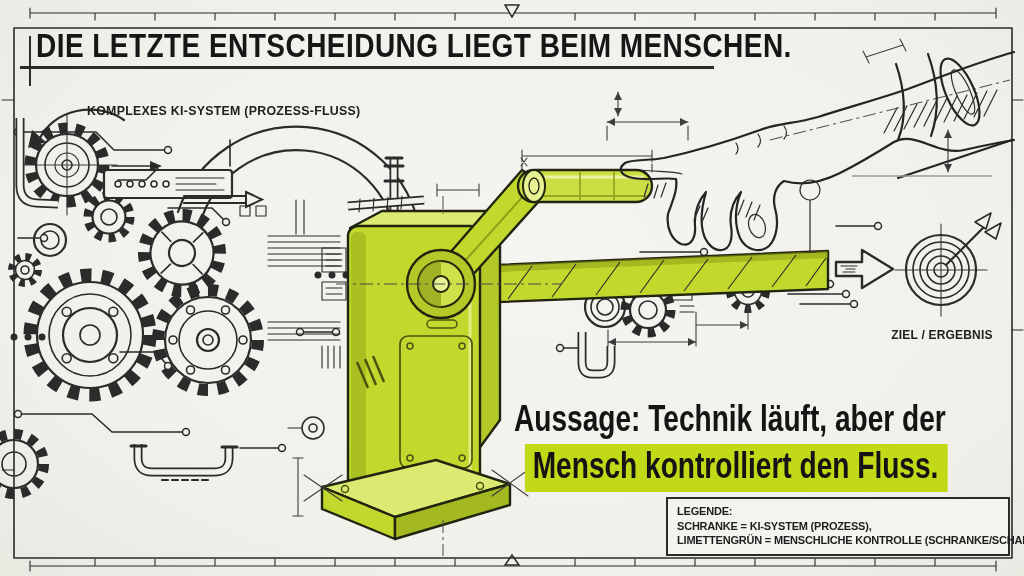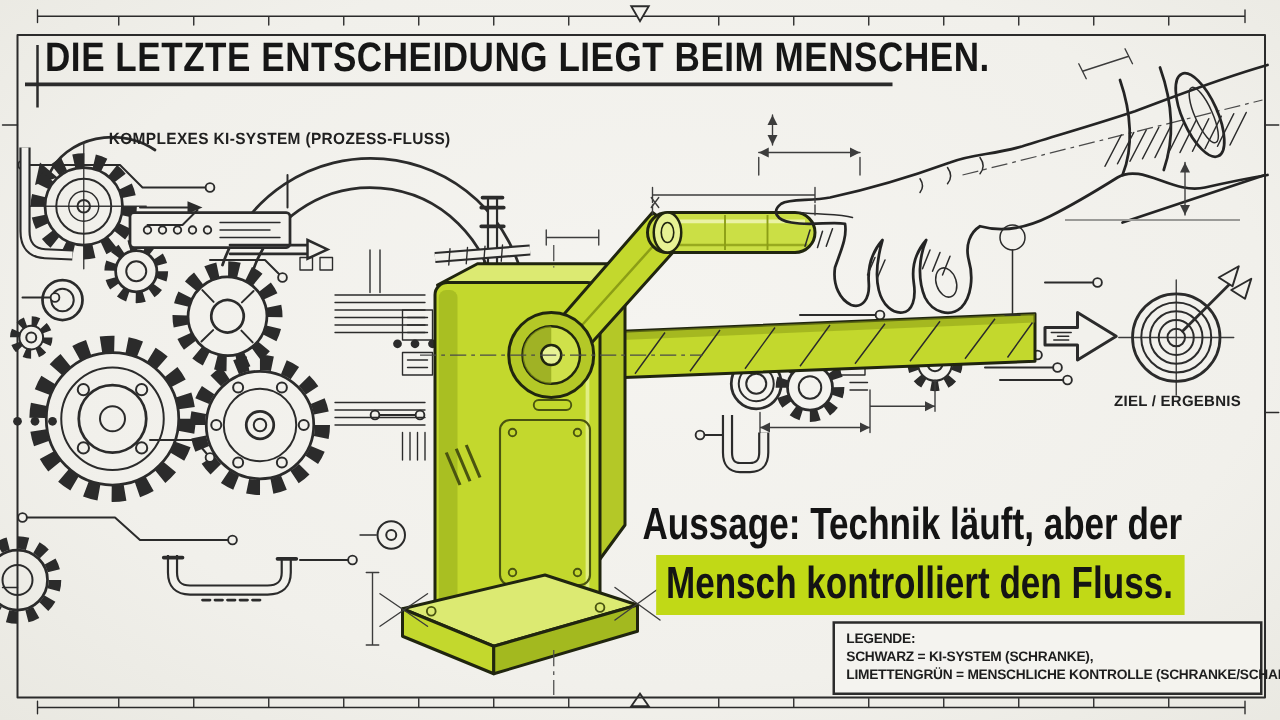--- a/index.html
+++ b/index.html
@@ -26,21 +26,21 @@
   .hand{stroke:#242424;stroke-width:2.2;fill:none;stroke-linecap:round;stroke-linejoin:round}
   .handthin{stroke:#2b2b2b;stroke-width:1.2;fill:none;stroke-linecap:round}
 
   .txt{position:absolute;white-space:nowrap}
   .title{left:36px;top:27px;font-size:33px;font-weight:bold;letter-spacing:.5px;
          transform:scaleX(.85);transform-origin:left top;color:#161616}
   .title-underline{position:absolute;left:20px;top:66px;width:694px;height:3px;background:#2b2b2b}
   .title-tick{position:absolute;left:29px;top:36px;width:2px;height:50px;background:#2b2b2b}
   .subtitle{left:87px;top:103px;font-size:13px;font-weight:bold;letter-spacing:.3px;
             transform:scaleX(.95);transform-origin:left top;color:#202020}
-  .target-label{left:874px;top:314px;width:136px;text-align:center;font-size:12px;
+  .target-label{left:874px;top:328px;width:136px;text-align:center;font-size:12px;
                 font-weight:bold;letter-spacing:.2px;color:#202020}
   .statement{left:514px;top:398px;transform:scaleX(.78);transform-origin:left top;color:#141414}
   .statement .s1{font-size:36px;font-weight:bold}
   .statement .s2{display:inline-block;margin-left:14px;margin-top:4px;background:#c1d916;
                  padding:1px 12px 5px 10px;font-size:36px;font-weight:bold}
   .legend{left:666px;top:497px;width:344px;box-sizing:border-box;border:2.5px solid #2b2b2b;
           background:#f4f3efeb;padding:5px 9px 6px;font-size:11px;font-weight:bold;
           letter-spacing:-.2px;line-height:1.34;color:#1d1d1d}
 </style>
 </head>
@@ -333,17 +333,17 @@
 
   <div class="txt target-label">ZIEL / ERGEBNIS</div>
 
   <div class="txt statement">
     <div class="s1">Aussage: Technik läuft, aber der</div>
     <span class="s2">Mensch kontrolliert den Fluss.</span>
   </div>
 
   <div class="txt legend">
     <div>LEGENDE:</div>
-    <div>SCHWARZ = KI-SYSTEM (SCHRANKE),</div>
+    <div>SCHRANKE = KI-SYSTEM (PROZESS),</div>
     <div>LIMETTENGRÜN = MENSCHLICHE KONTROLLE (SCHRANKE/SCHALTER)</div>
   </div>
 
 </div>
 
 </body></html>

